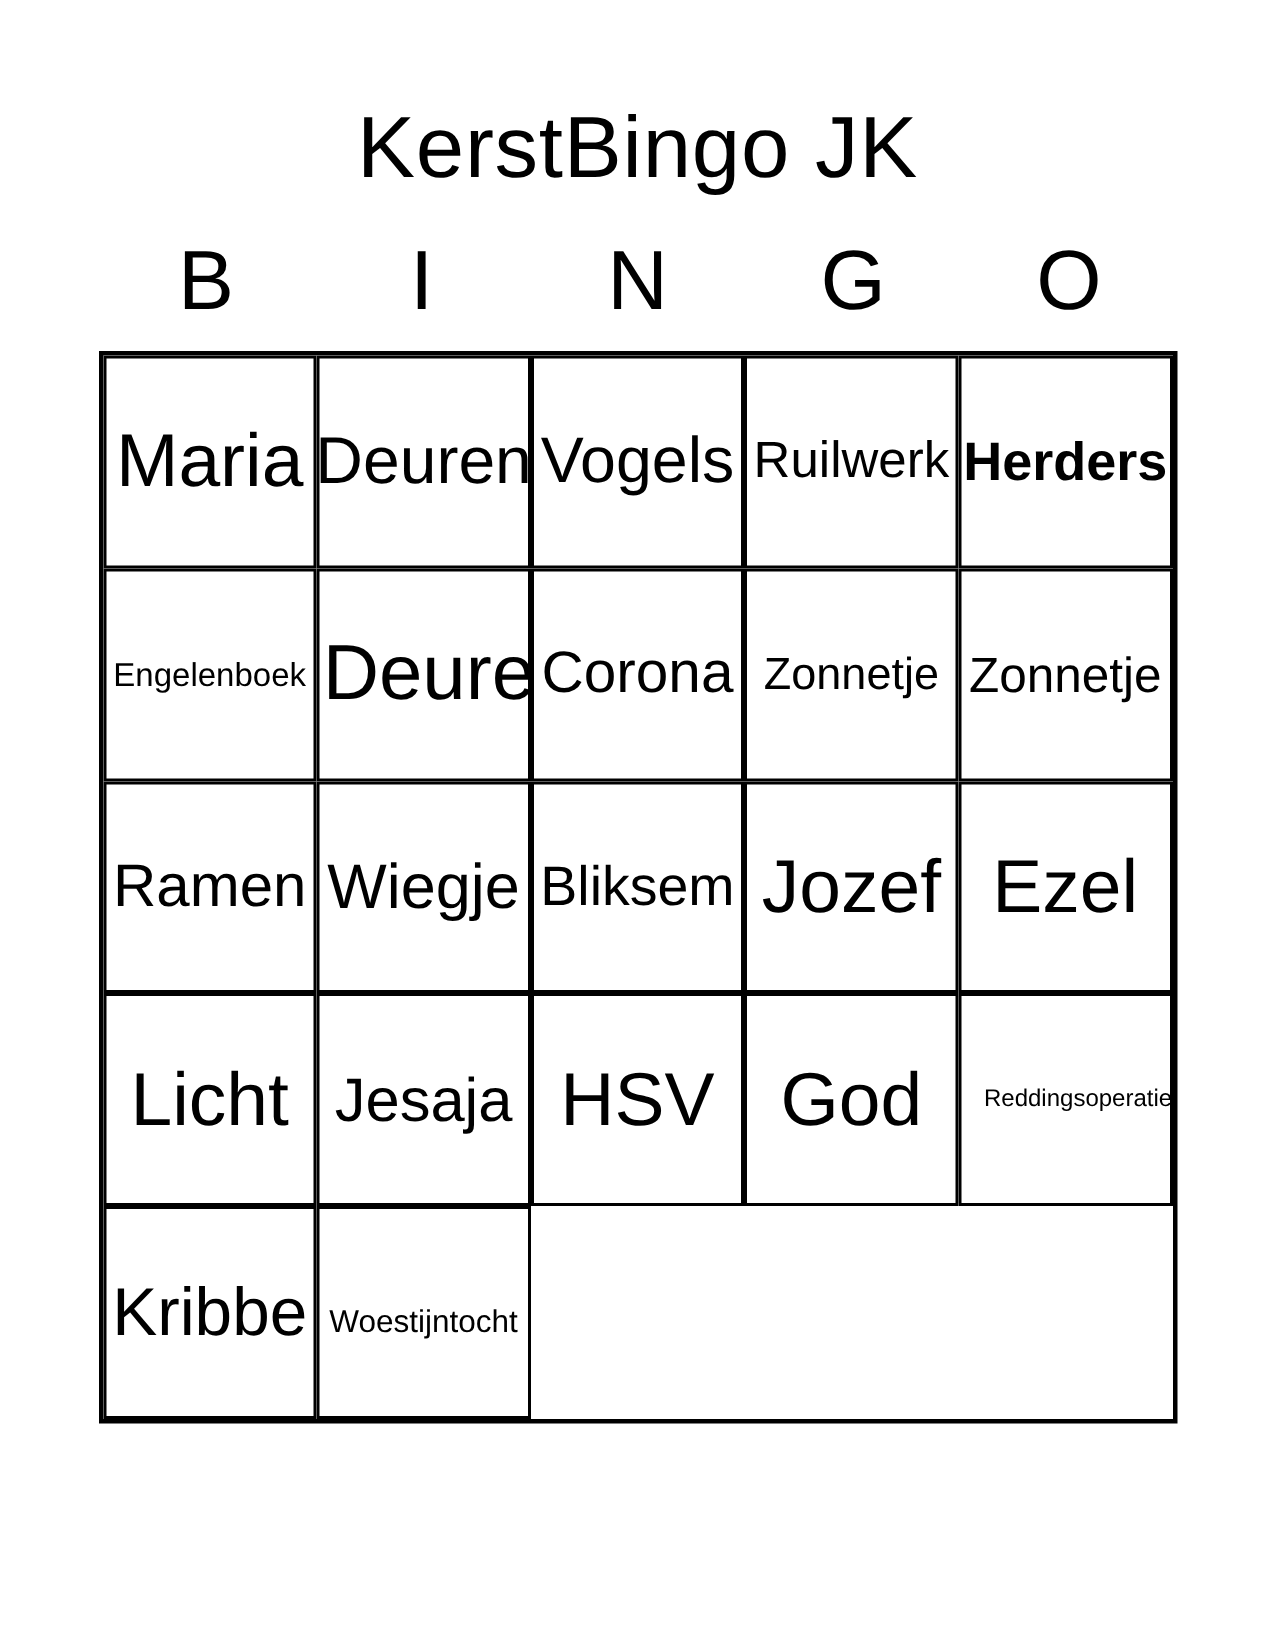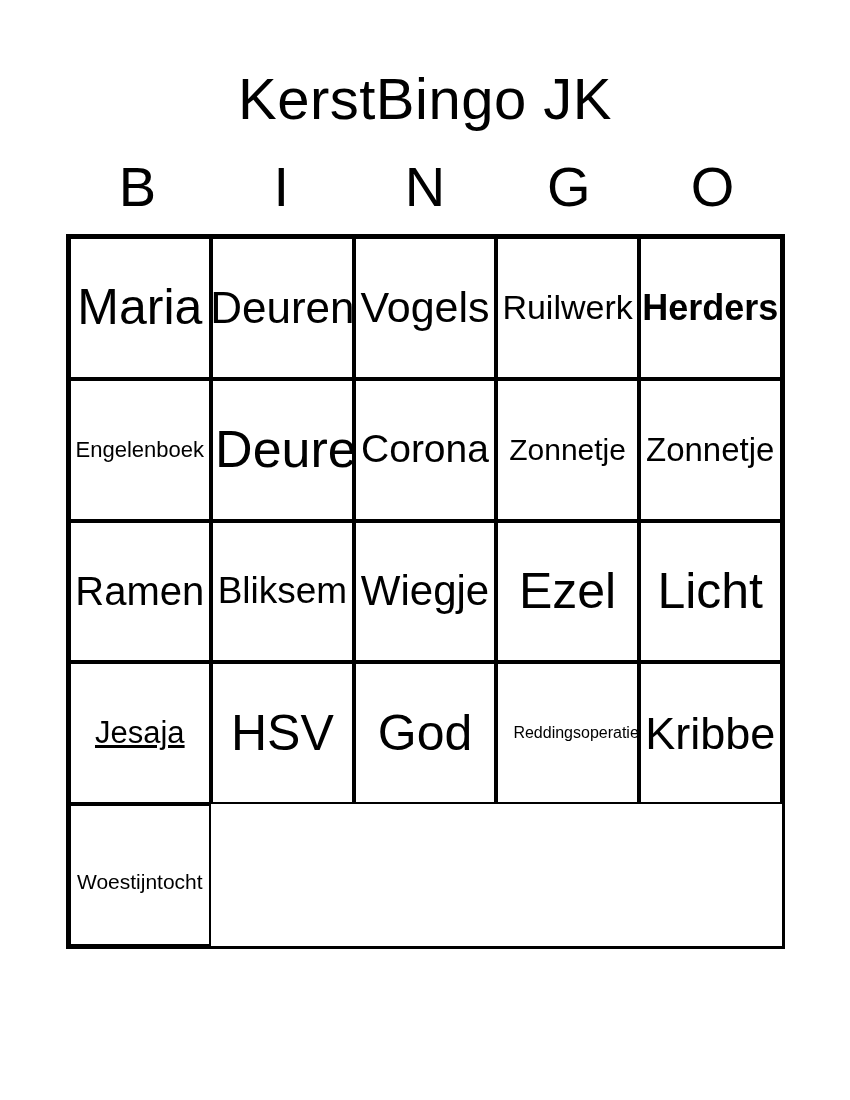--- a/index.html
+++ b/index.html
@@ -102,33 +102,36 @@
       <div class="cell">
         <span style="font-size: 30px;">Zonnetje</span>
       </div>
       <div class="cell">
         <span style="font-size: 33px;">Zonnetje</span>
       </div>
       <div class="cell">
         <span style="font-size: 40px;">Ramen</span>
       </div>
       <div class="cell">
+        <span style="font-size: 42px;">Wiegje</span>
+      </div>
+      <div class="cell">
         <span style="font-size: 37px;">Bliksem</span>
       </div>
       <div class="cell">
-        <span style="font-size: 42px;">Wiegje</span>
+        <span style="font-size: 50px;">Jozef</span>
       </div>
       <div class="cell">
         <span style="font-size: 50px;">Ezel</span>
       </div>
       <div class="cell">
         <span style="font-size: 50px;">Licht</span>
       </div>
       <div class="cell">
-        <span style="font-size: 31px; text-decoration: underline;">Jesaja</span>
+        <span style="font-size: 41px;">Jesaja</span>
       </div>
       <div class="cell">
         <span style="font-size: 50px;">HSV</span>
       </div>
       <div class="cell">
         <span style="font-size: 50px;">God</span>
       </div>
       <div class="cell">
         <span style="font-size: 16px; margin-left: 17px;">Reddingsoperatie</span>
       </div>

